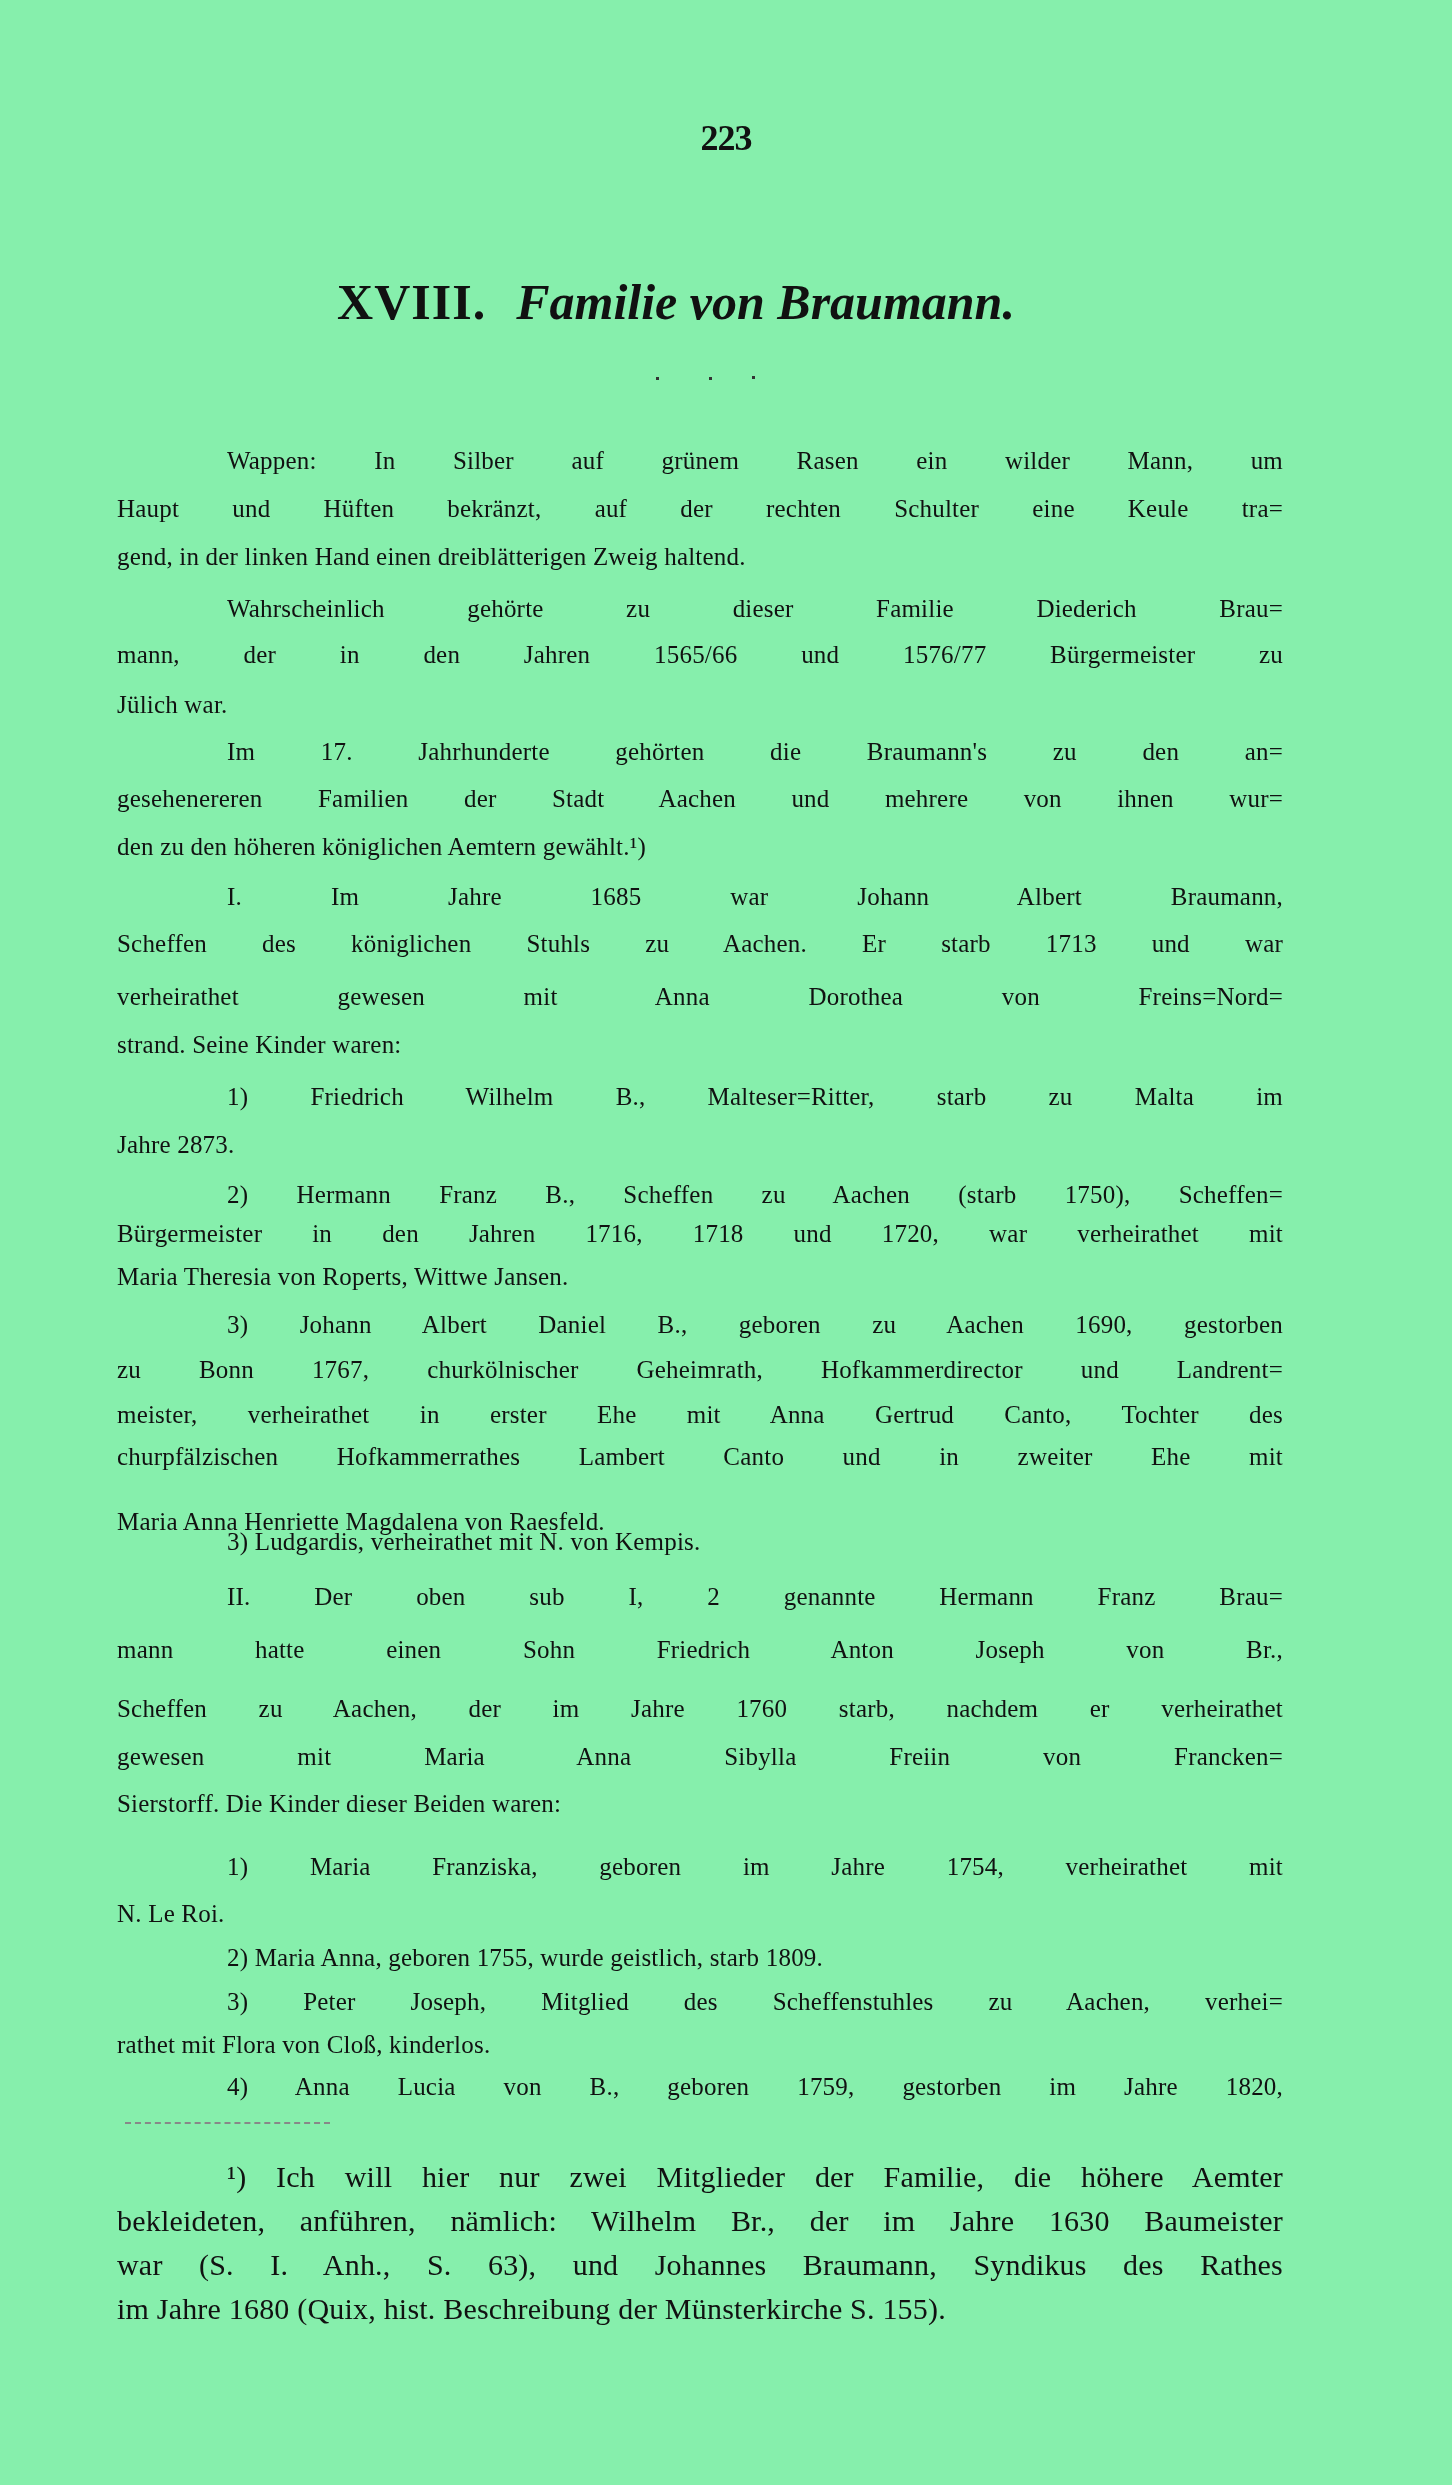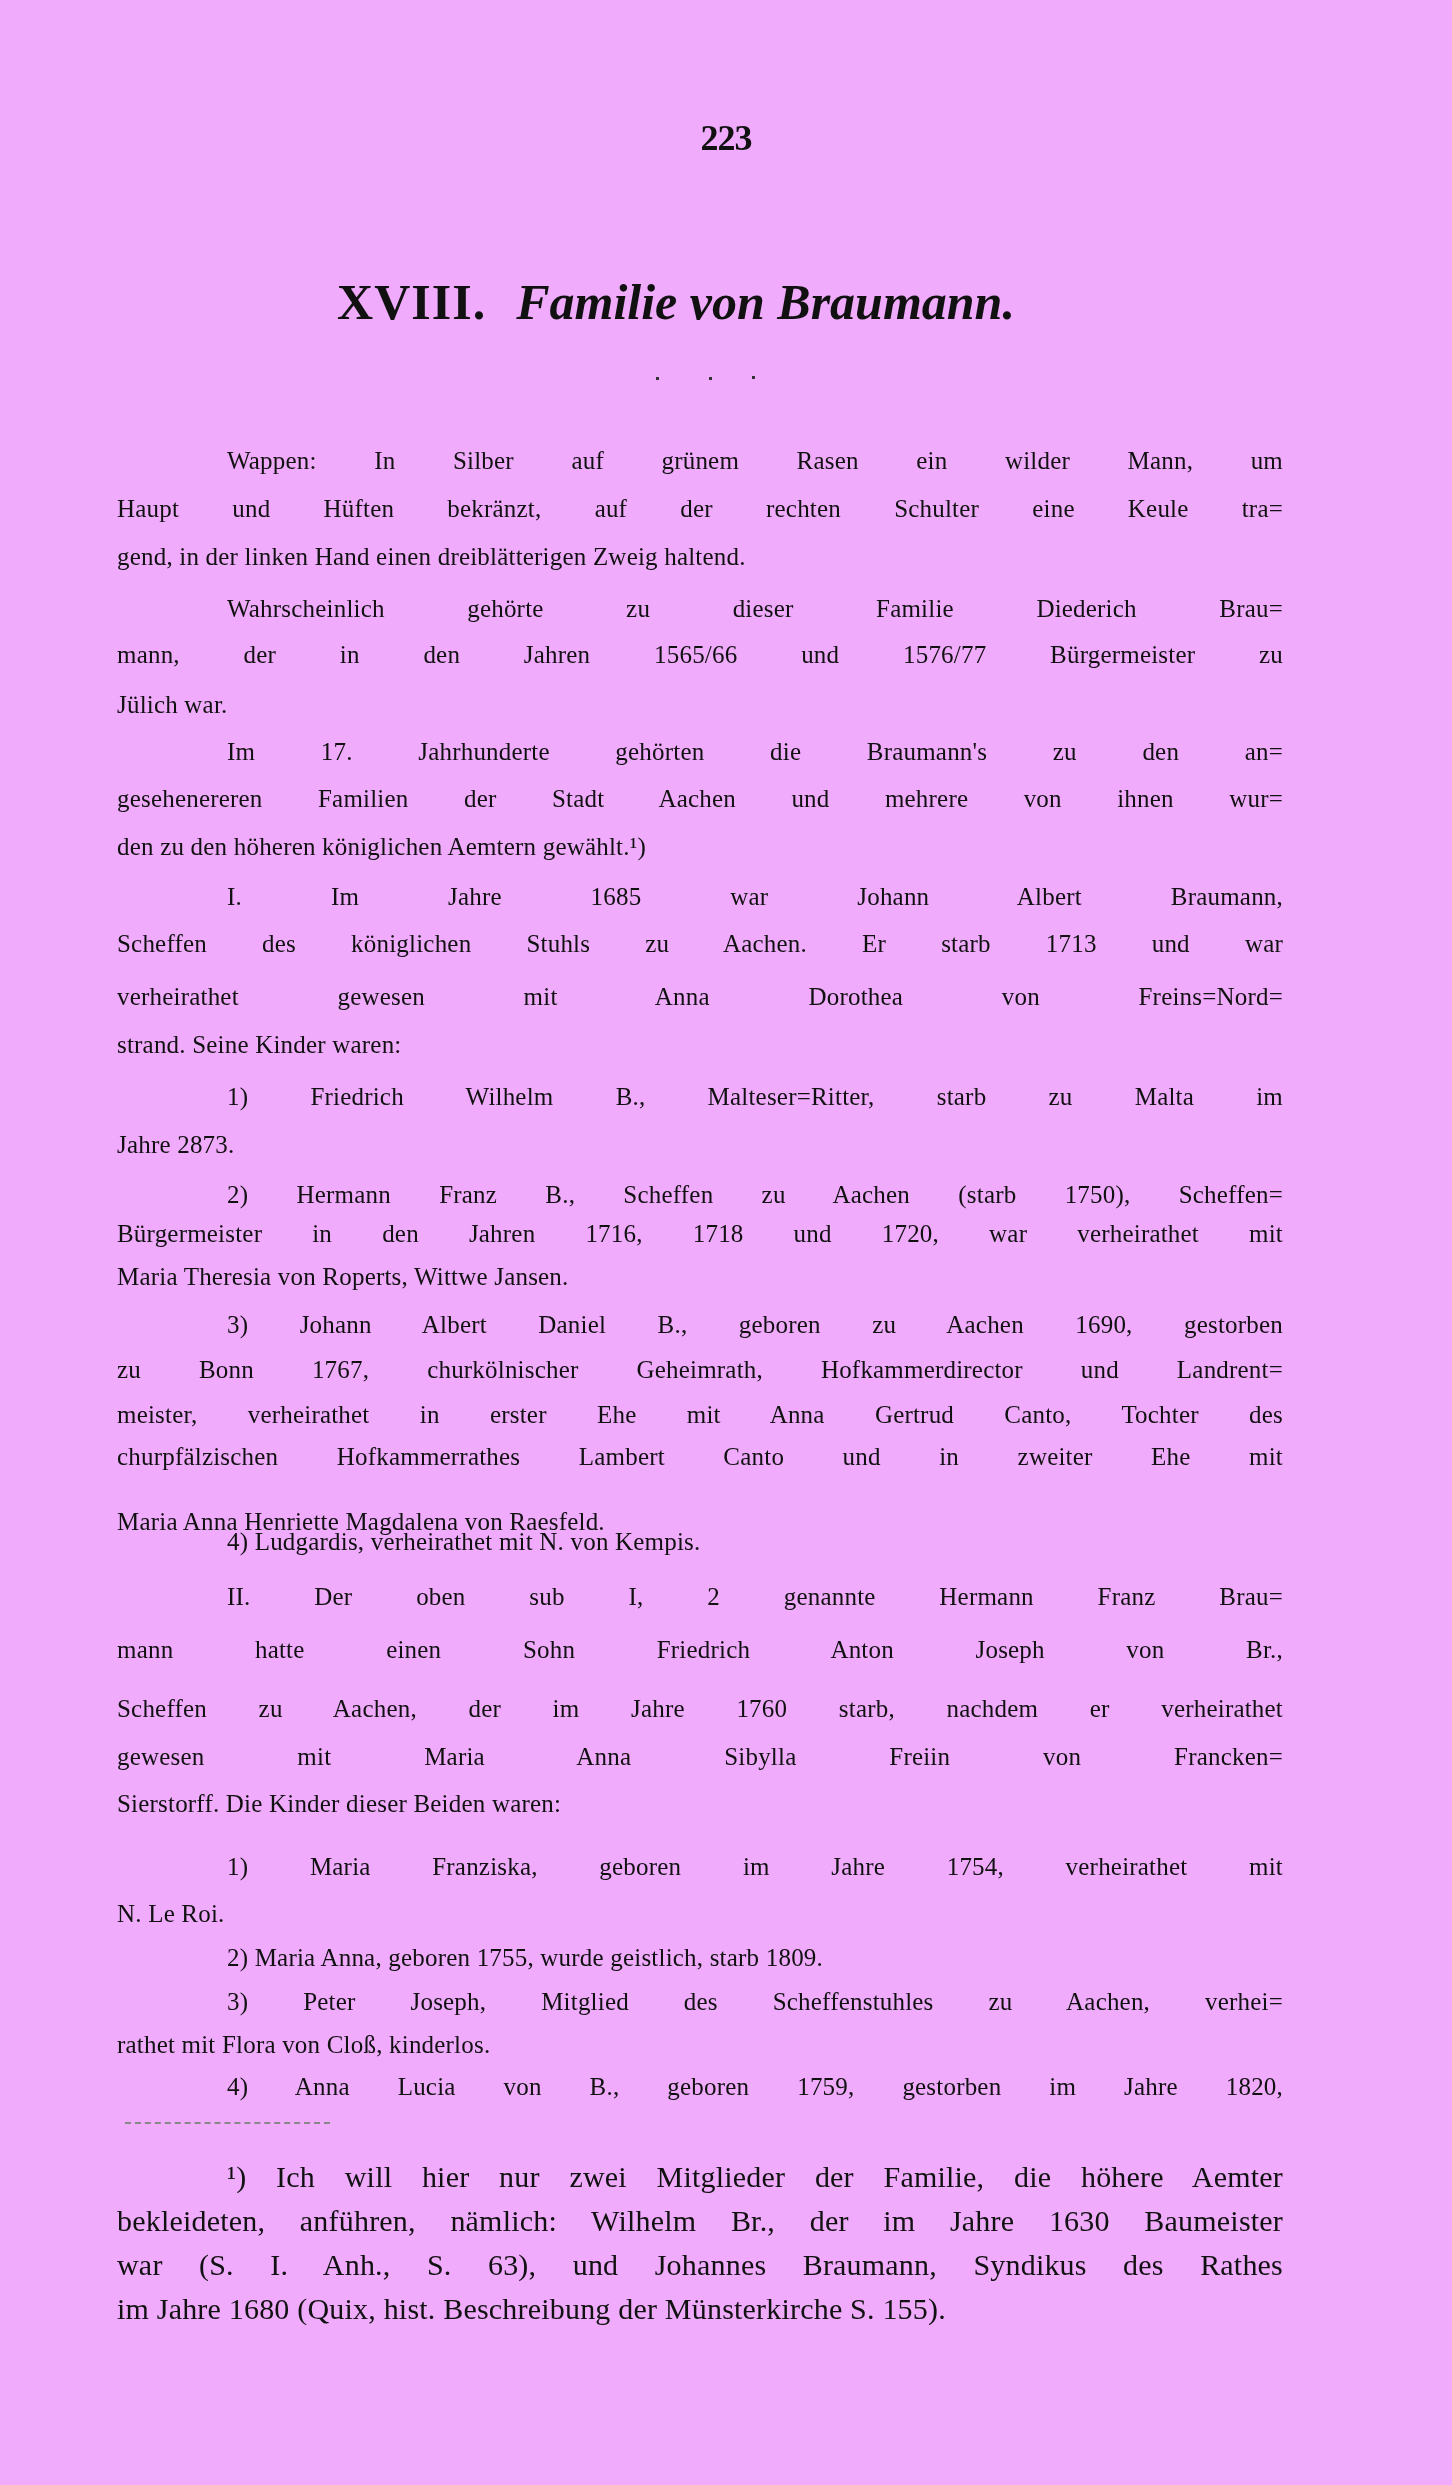--- a/index.html
+++ b/index.html
@@ -1,18 +1,18 @@
 <!DOCTYPE html>
 <html><head>
 <meta charset="utf-8">
 <style>
   html, body { margin: 0; padding: 0; background: #ffffff; }
   body { width: 1452px; height: 2485px; position: relative; overflow: hidden;
          font-family: "DejaVu Serif", "Liberation Serif", serif; color: #111111; }
-  .page { position: absolute; left: 0; top: 0; width: 1452px; height: 2485px; background: #f0abfc; }
+  .page { position: absolute; left: 0; top: 0; width: 1452px; height: 2485px; background: #86efac; }
   .page-number { position: absolute; left: 0; width: 1452px; top: 118px; text-align: center;
                  font-size: 36px; line-height: 40px; font-weight: bold; letter-spacing: -1px;
                  font-family: "Liberation Serif", serif; }
   .chapter-title { position: absolute; left: 0; width: 1352px; top: 272px; text-align: center;
                    font-size: 50px; line-height: 60px; font-family: "Liberation Serif", serif; }
   .chapter-title .num { font-weight: bold; margin-right: 30px; letter-spacing: 1px; }
   .chapter-title .name { font-weight: bold; font-style: italic; }
   .line { position: absolute; left: 117px; width: 1166px; height: 46px;
           font-size: 25px; line-height: 46px; white-space: nowrap;
           text-align: justify; text-align-last: justify;
@@ -55,21 +55,21 @@
       <div class="line indent" style="top: 1074px;">1) Friedrich Wilhelm B., Malteser=Ritter, starb zu Malta im</div>
       <div class="line last" style="top: 1122px;">Jahre 2873.</div>
       <div class="line indent" style="top: 1172px;">2) Hermann Franz B., Scheffen zu Aachen (starb 1750), Scheffen=</div>
       <div class="line" style="top: 1211px;">Bürgermeister in den Jahren 1716, 1718 und 1720, war verheirathet mit</div>
       <div class="line last" style="top: 1254px;">Maria Theresia von Roperts, Wittwe Jansen.</div>
       <div class="line indent" style="top: 1302px;">3) Johann Albert Daniel B., geboren zu Aachen 1690, gestorben</div>
       <div class="line" style="top: 1347px;">zu Bonn 1767, churkölnischer Geheimrath, Hofkammerdirector und Landrent=</div>
       <div class="line" style="top: 1392px;">meister, verheirathet in erster Ehe mit Anna Gertrud Canto, Tochter des</div>
       <div class="line" style="top: 1434px;">churpfälzischen Hofkammerrathes Lambert Canto und in zweiter Ehe mit</div>
       <div class="line last" style="top: 1479px; margin-top: 20px;">Maria Anna Henriette Magdalena von Raesfeld.</div>
-      <div class="line indent last" style="top: 1519px;">4) Ludgardis, verheirathet mit N. von Kempis.</div>
+      <div class="line indent last" style="top: 1519px;">3) Ludgardis, verheirathet mit N. von Kempis.</div>
       <div class="line indent" style="top: 1574px;">II. Der oben sub I, 2 genannte Hermann Franz Brau=</div>
       <div class="line" style="top: 1627px;">mann hatte einen Sohn Friedrich Anton Joseph von Br.,</div>
       <div class="line" style="top: 1686px;">Scheffen zu Aachen, der im Jahre 1760 starb, nachdem er verheirathet</div>
       <div class="line" style="top: 1734px;">gewesen mit Maria Anna Sibylla Freiin von Francken=</div>
       <div class="line last" style="top: 1781px;">Sierstorff. Die Kinder dieser Beiden waren:</div>
       <div class="line indent" style="top: 1844px;">1) Maria Franziska, geboren im Jahre 1754, verheirathet mit</div>
       <div class="line last" style="top: 1891px;">N. Le Roi.</div>
       <div class="line indent last" style="top: 1935px;">2) Maria Anna, geboren 1755, wurde geistlich, starb 1809.</div>
       <div class="line indent" style="top: 1979px;">3) Peter Joseph, Mitglied des Scheffenstuhles zu Aachen, verhei=</div>
       <div class="line last" style="top: 2022px;">rathet mit Flora von Cloß, kinderlos.</div>

